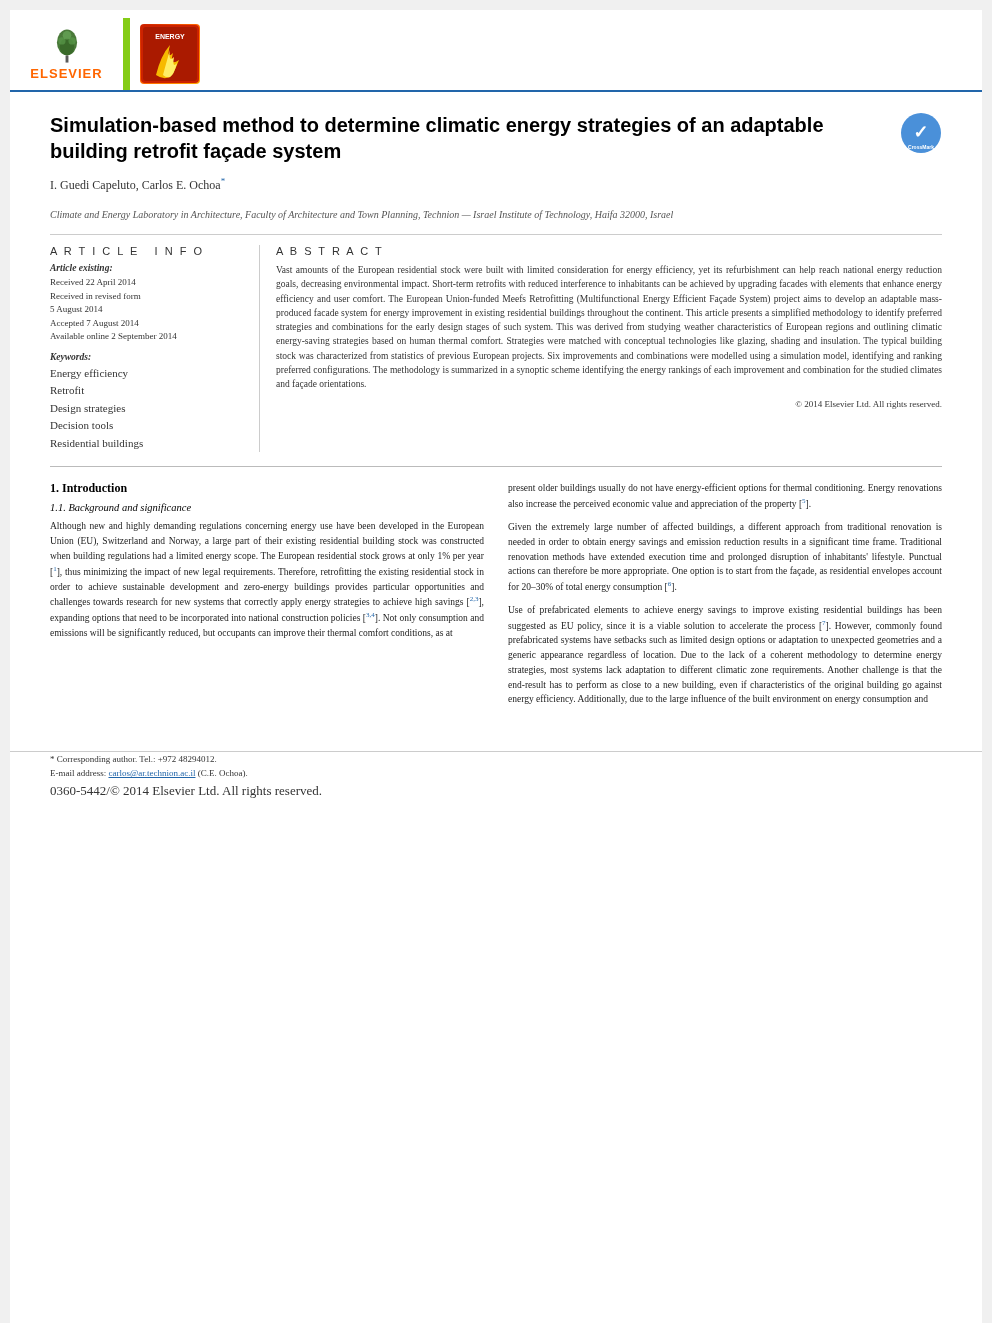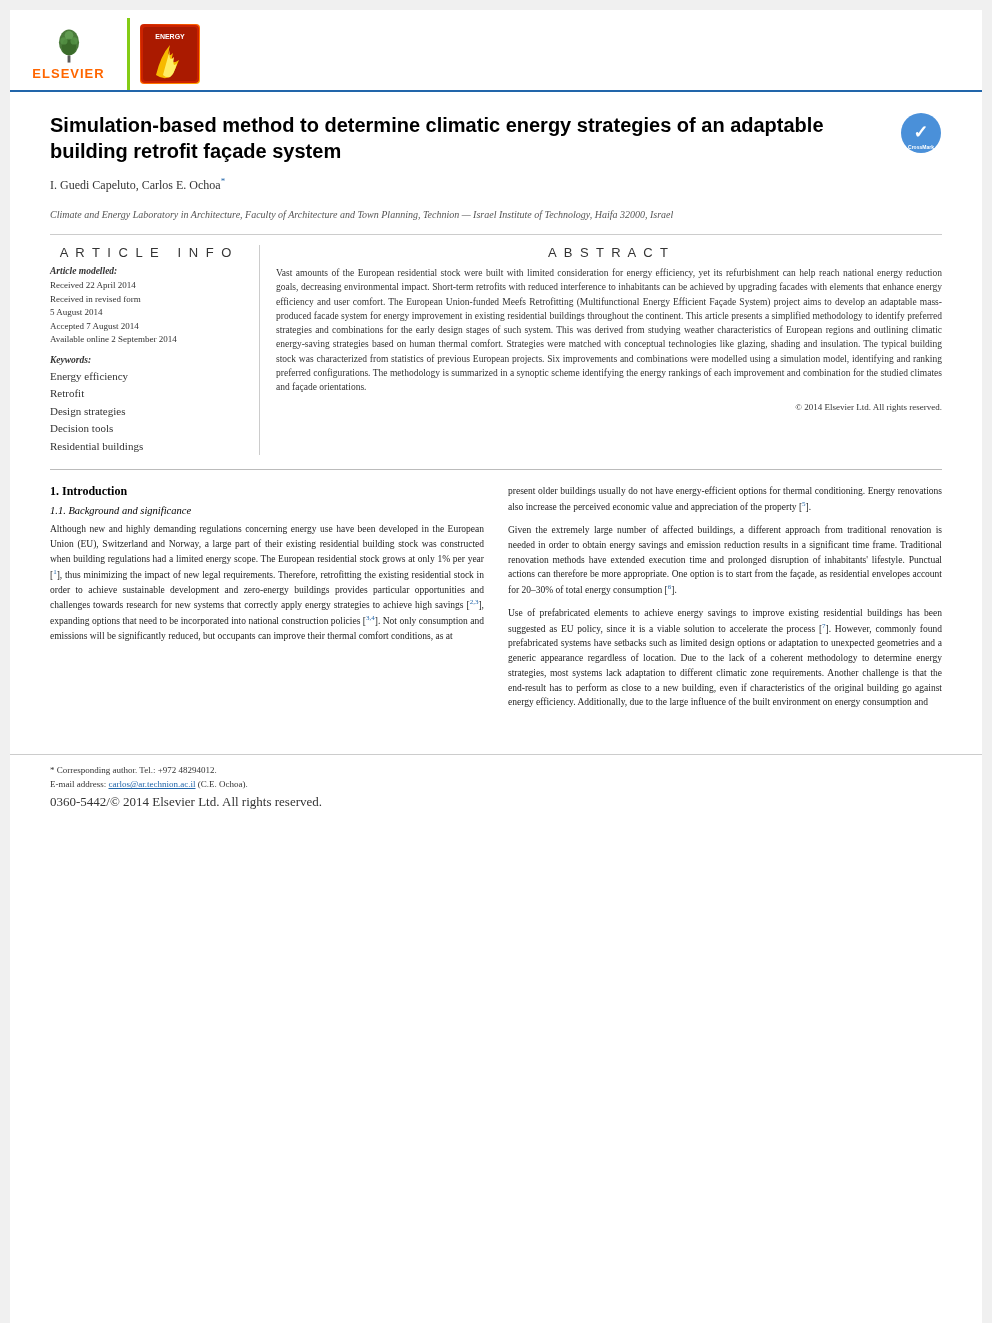--- a/index.html
+++ b/index.html
@@ -32,21 +32,21 @@
       border-bottom: 2px solid #2266aa;
       padding: 8px 0 0 0;
     }
     .elsevier-logo {
       width: 120px;
       display: flex;
       flex-direction: column;
       align-items: center;
       justify-content: center;
       padding: 6px;
-      border-right: 3px solid #84cc16;
+      border-right: 7px solid #84cc16;
     }
     .elsevier-text {
       color: #ff6600;
       font-size: 13px;
       font-weight: bold;
       font-family: Arial, sans-serif;
       letter-spacing: 1px;
       margin-top: 2px;
     }
     .journal-center {
@@ -146,27 +146,26 @@
       width: 210px;
       padding-right: 16px;
       border-right: 1px solid #ccc;
       flex-shrink: 0;
     }
     .right-col {
       flex: 1;
       padding-left: 16px;
     }
     .section-heading {
-      font-size: 13px;
+      font-size: 11px;
       font-family: Arial, sans-serif;
       letter-spacing: 2px;
       text-transform: uppercase;
       color: #333;
       margin-bottom: 6px;
-      text-align: center;
     }
     .article-info-label {
       font-size: 9.5px;
       font-style: italic;
       font-weight: bold;
       color: #333;
       margin-bottom: 3px;
     }
     .article-info-text {
       font-size: 9px;
@@ -235,21 +234,21 @@
       margin-bottom: 8px;
     }
     .body-text sup {
       font-size: 7px;
       color: #2266aa;
     }
     
     .footer-section {
       border-top: 1px solid #ccc;
       margin-top: 16px;
-      padding-top: 8px;
+      padding-top: 0;
       padding-left: 40px;
       padding-right: 40px;
     }
     .footnote-star {
       font-size: 9px;
       color: #333;
       line-height: 1.6;
     }
     .doi-link {
       color: #2266aa;
@@ -318,21 +317,21 @@
       <span>I. Guedi Capeluto, Carlos E. Ochoa</span><sup>*</sup>
     </div>
 
     <div class="affiliation">Climate and Energy Laboratory in Architecture, Faculty of Architecture and Town Planning, Technion — Israel Institute of Technology, Haifa 32000, Israel</div>
 
     <div class="two-col">
 
       <div class="left-col">
         <div class="section-heading">A R T I C L E &nbsp; I N F O</div>
 
-        <div class="article-info-label">Article modelled:</div>
+        <div class="article-info-label">Article existing:</div>
         <div class="article-info-text">
           <div>Received 22 April 2014</div>
           <div>Received in revised form</div>
           <div>5 August 2014</div>
           <div>Accepted 7 August 2014</div>
           <div>Available online 2 September 2014</div>
         </div>
 
         <div class="keywords-label">Keywords:</div>
         <div class="keyword-item">Energy efficiency</div>

